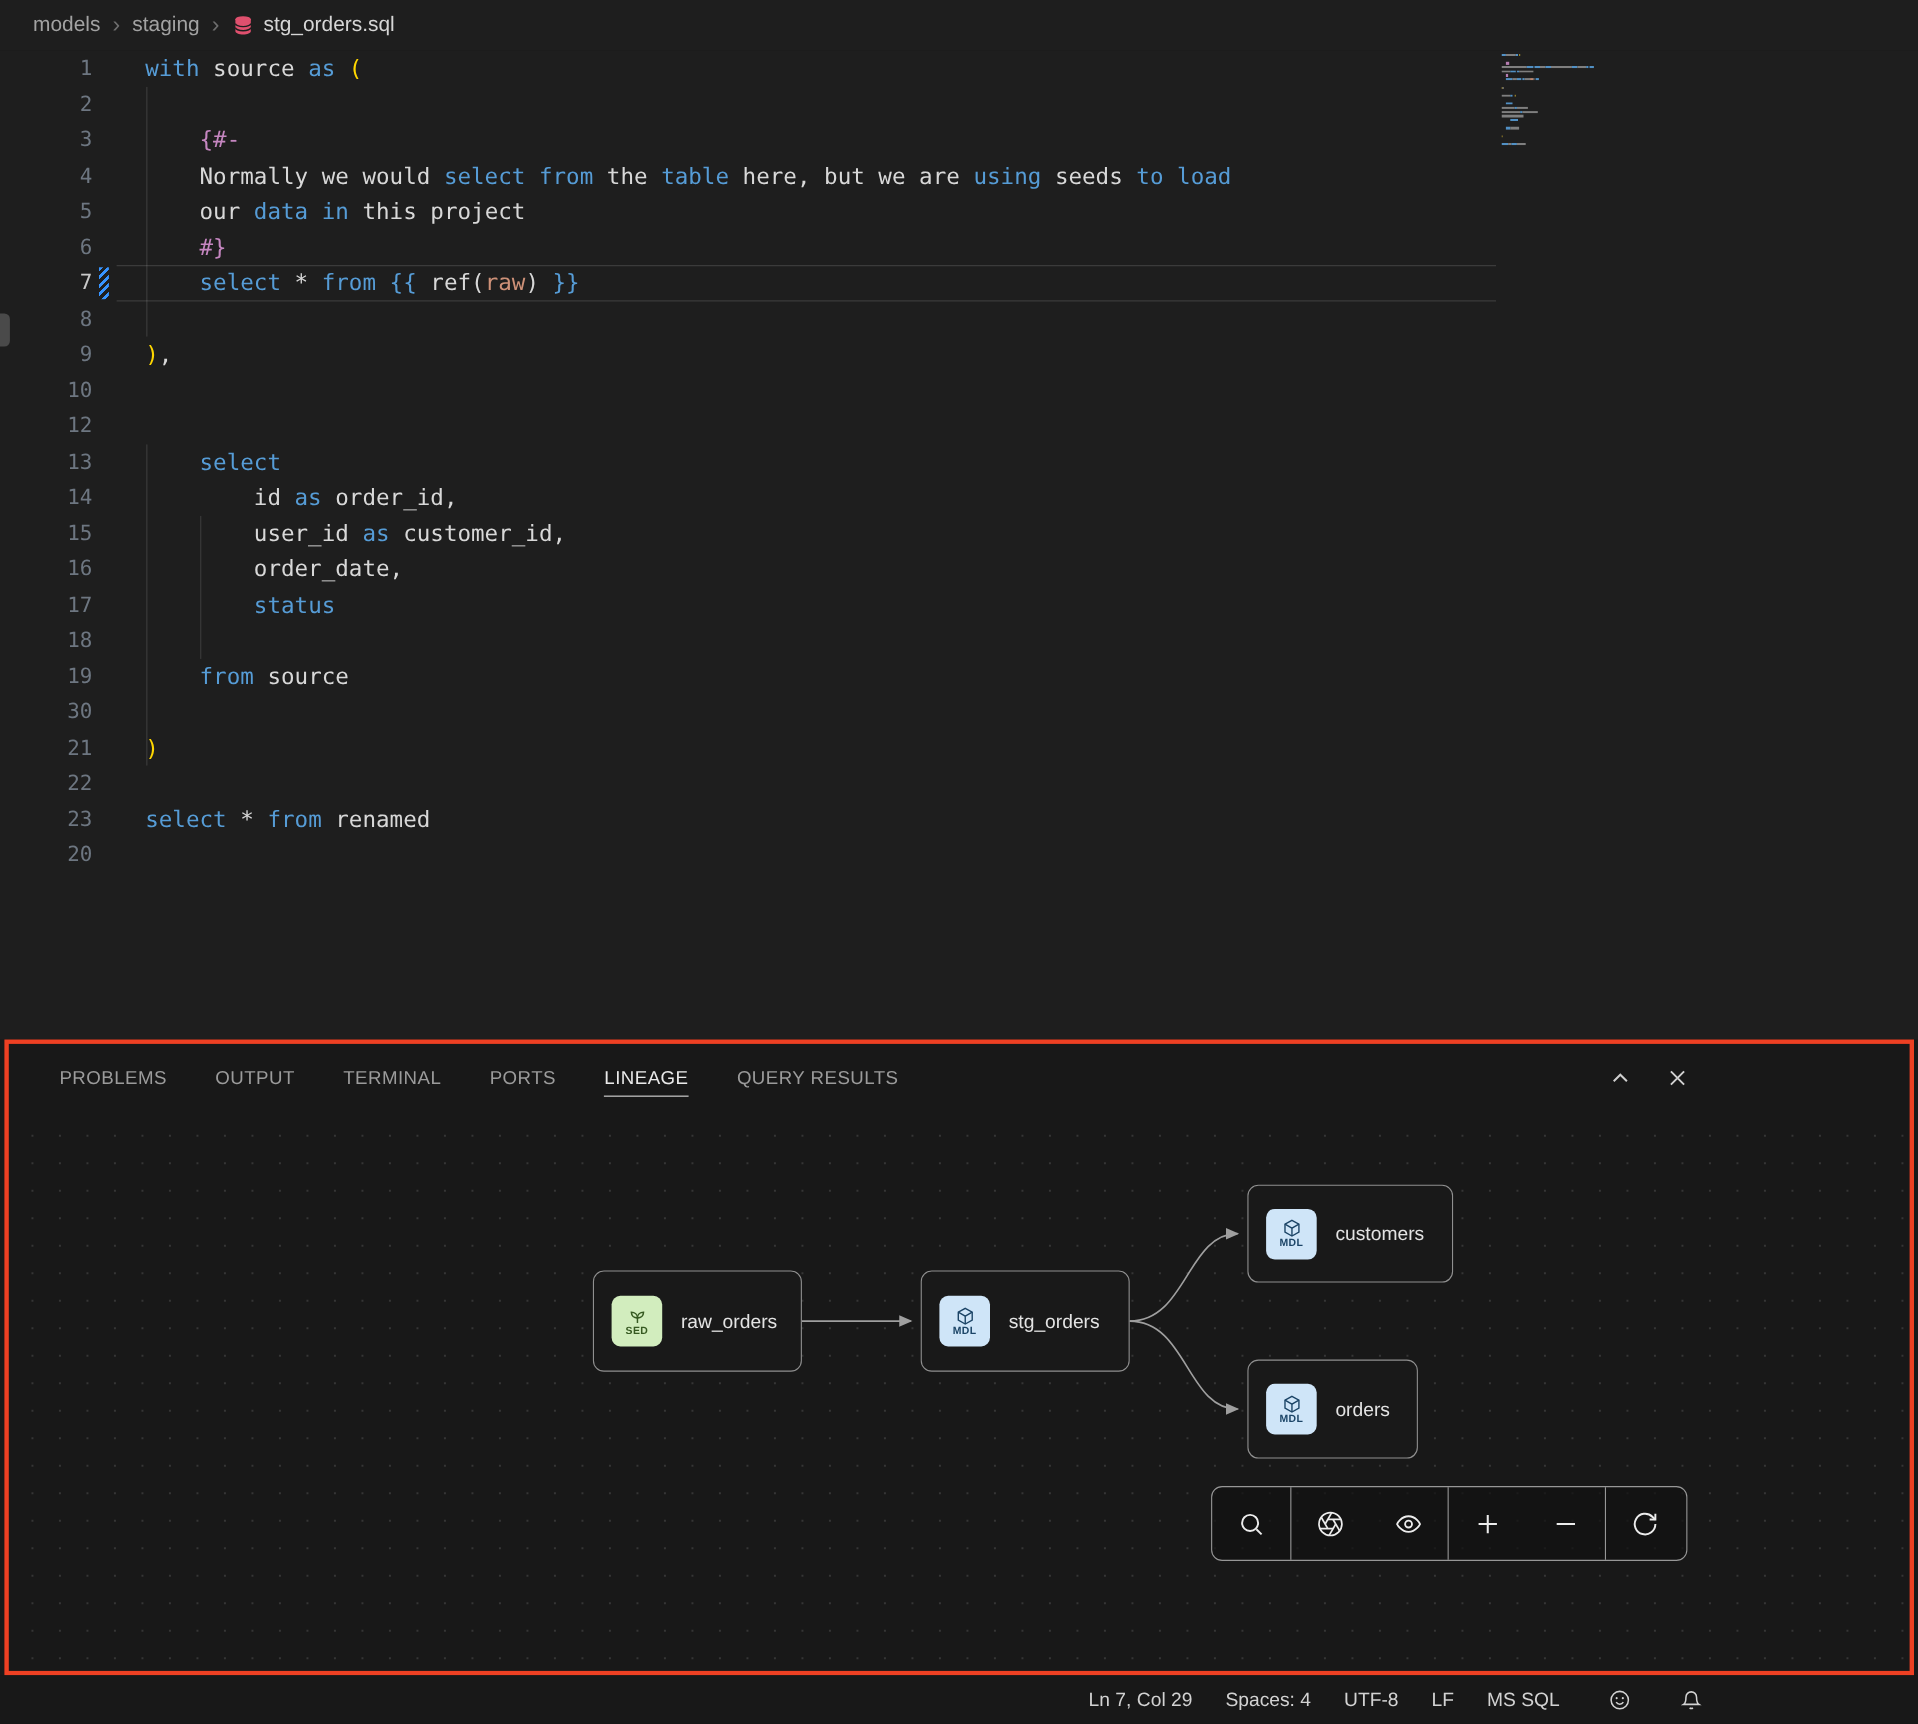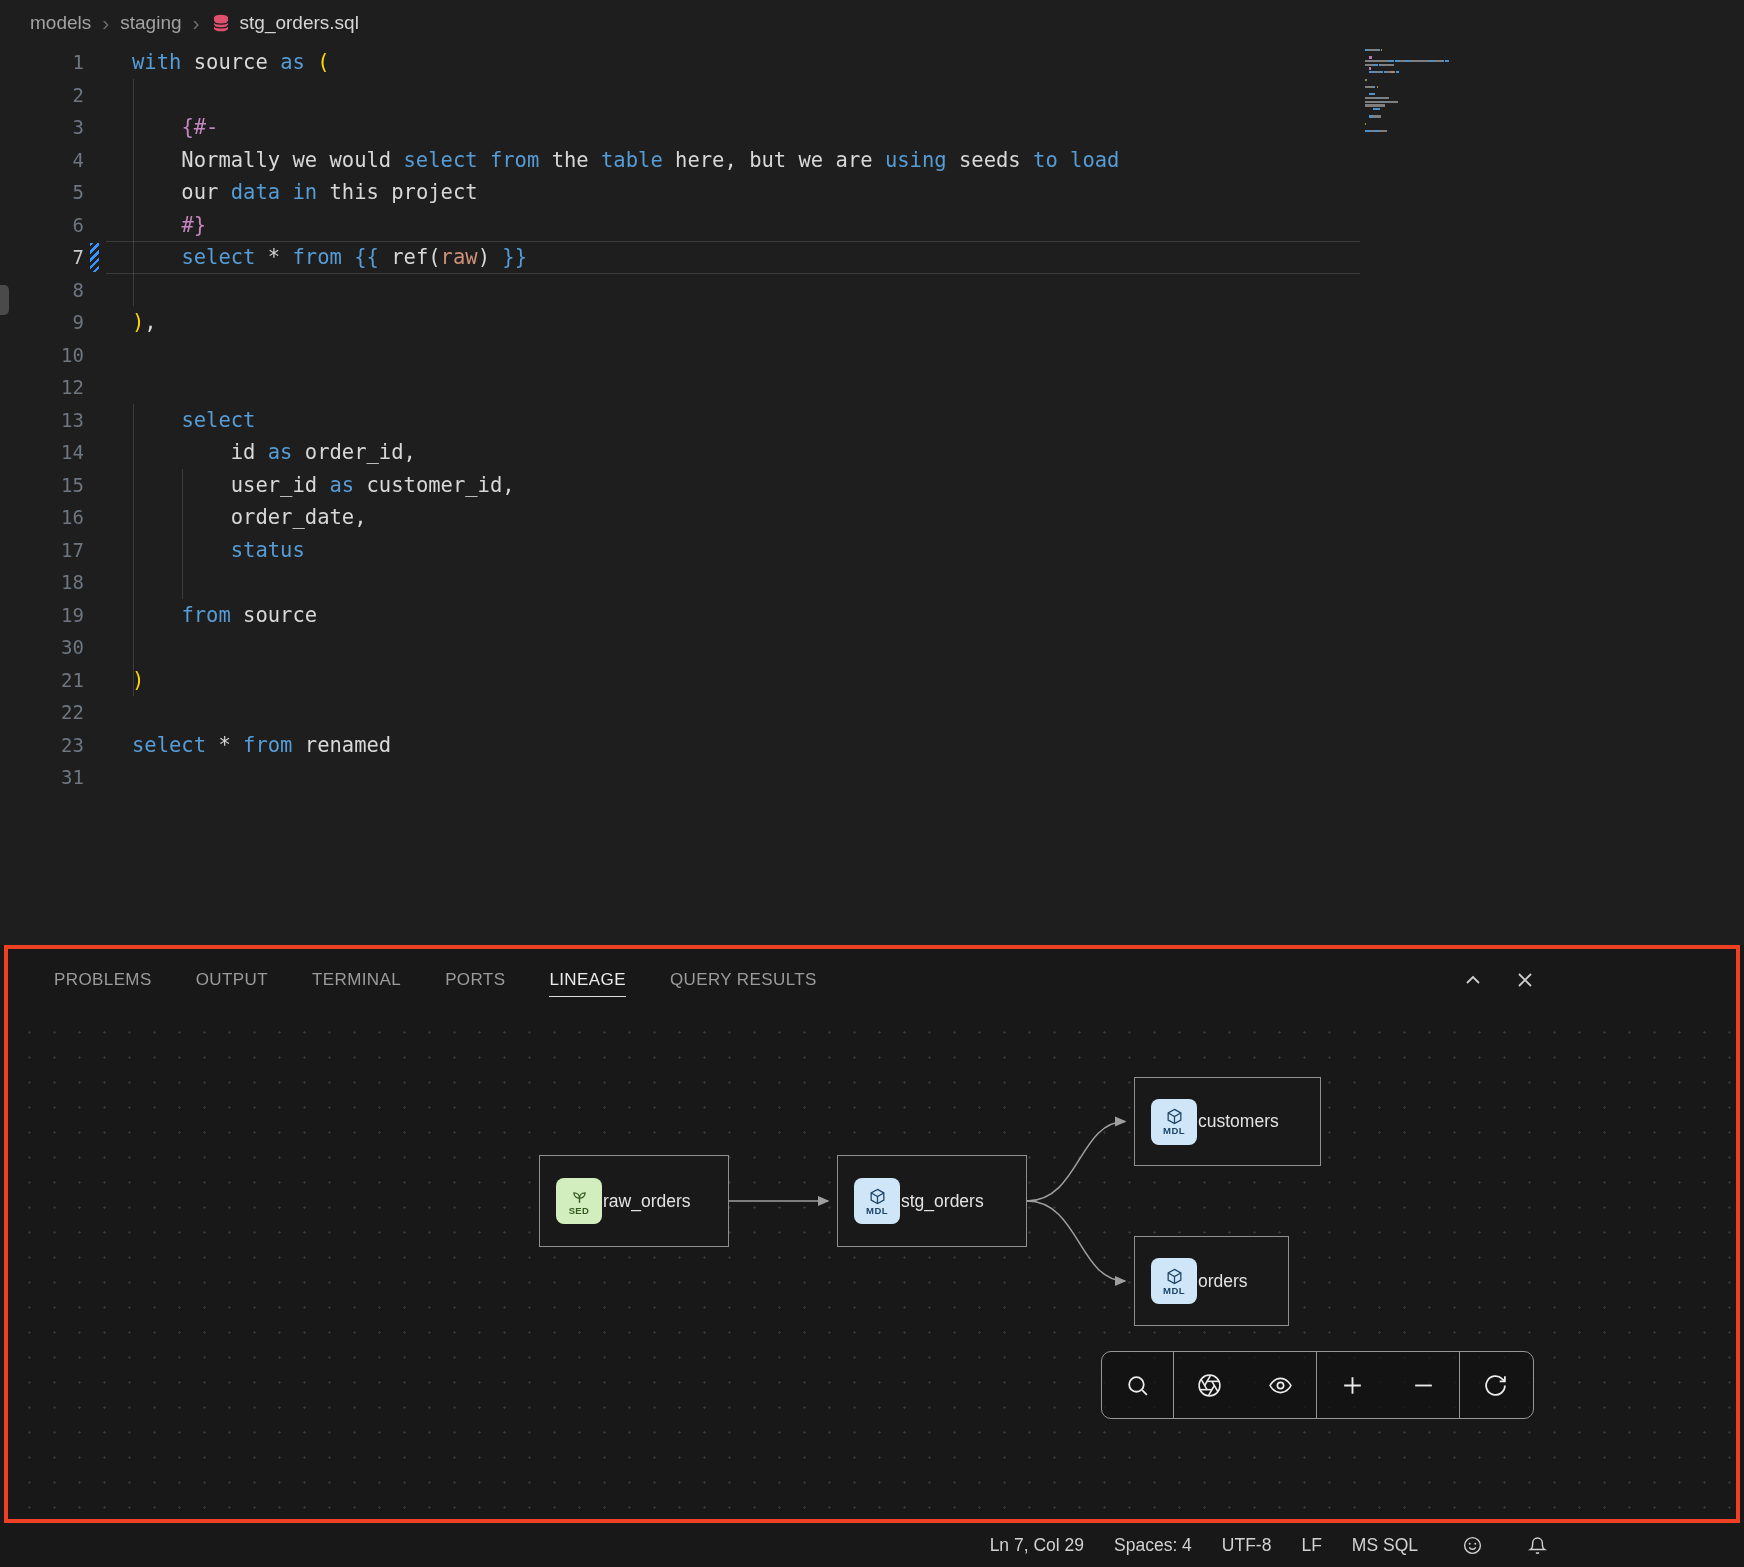--- a/index.html
+++ b/index.html
@@ -58,22 +58,22 @@
   .ptab.active { color:#eaeaea; border-bottom-color:#dcdcdc; }
   .panel-actions { margin-left:auto; display:flex; gap:30px; color:#cfcfcf; }
   .icon-btn { width:22px; height:22px; cursor:pointer; }
   .icon-btn svg { width:22px; height:22px; }
 
   .canvas { position:relative; width:100%; height:calc(100% - 62px); overflow:hidden;
             background-image:radial-gradient(circle,#353535 1.3px,transparent 1.4px);
             background-size:25px 25px; background-position:9px 9px; }
   svg.edges { position:absolute; left:0; top:0; width:100%; height:100%; pointer-events:none; }
 
-  .lnode { position:absolute; display:flex; align-items:center; gap:1px; padding-left:16px;
-           background:#191919; border:1px solid #8f8f8f; border-radius:0; cursor:pointer; }
+  .lnode { position:absolute; display:flex; align-items:center; gap:17px; padding-left:16px;
+           background:#191919; border:1px solid #8f8f8f; border-radius:10px; cursor:pointer; }
   .nicon { width:46px; height:46px; border-radius:8px; display:flex; flex-direction:column;
            align-items:center; justify-content:center; flex:none; }
   .nicon svg { width:19px; height:19px; display:block; }
   .nicon.seed  { background:#d2edbe; color:#375a22; }
   .nicon.model { background:#cfe5f8; color:#1c4567; }
   .ntag { font-size:9.5px; font-weight:bold; letter-spacing:.4px; line-height:10px; }
   .nlabel { color:#e3e3e3; font-size:17.5px; }
 
   .lin-toolbar { position:absolute; left:1093px; top:340px; width:433px; height:68px; display:flex;
                  border:1.5px solid #979797; border-radius:10px; background:rgba(18,18,18,.72); }
@@ -128,21 +128,21 @@
       <div class="line"><span class="ln">14</span><span class="code"><span class="tk-pl">        id </span><span class="tk-kw">as</span><span class="tk-pl"> order_id,</span></span></div>
       <div class="line"><span class="ln">15</span><span class="code"><span class="tk-pl">        user_id </span><span class="tk-kw">as</span><span class="tk-pl"> customer_id,</span></span></div>
       <div class="line"><span class="ln">16</span><span class="code"><span class="tk-pl">        order_date,</span></span></div>
       <div class="line"><span class="ln">17</span><span class="code"><span class="tk-pl">        </span><span class="tk-kw">status</span></span></div>
       <div class="line"><span class="ln">18</span><span class="code"></span></div>
       <div class="line"><span class="ln">19</span><span class="code"><span class="tk-pl">    </span><span class="tk-kw">from</span><span class="tk-pl"> source</span></span></div>
       <div class="line"><span class="ln">30</span><span class="code"></span></div>
       <div class="line"><span class="ln">21</span><span class="code"><span class="tk-br">)</span></span></div>
       <div class="line"><span class="ln">22</span><span class="code"></span></div>
       <div class="line"><span class="ln">23</span><span class="code"><span class="tk-kw">select</span><span class="tk-pl"> * </span><span class="tk-kw">from</span><span class="tk-pl"> renamed</span></span></div>
-      <div class="line"><span class="ln">31</span><span class="code"></span></div>
+      <div class="line"><span class="ln">20</span><span class="code"></span></div>
     </div>
   <div class="indent-guide guide-a"></div>
   <div class="indent-guide guide-b"></div>
   <div class="indent-guide guide-c"></div>
   <div class="current-line"></div>
   <div class="gutter-mod"></div>
   <div class="minimap">
       <div class="mm-line"><span class="mm-seg mm-kw" style="width: 4.2px;"></span><span class="mm-seg mm-pl" style="width: 8.4px;"></span><span class="mm-seg mm-kw" style="width: 2.1px;"></span><span class="mm-seg mm-pl" style="width: 1.05px; background: transparent;"></span><span class="mm-seg mm-br" style="width: 1.05px;"></span></div>
       <div class="mm-line"></div>
       <div class="mm-line"><span class="mm-seg mm-pl" style="width: 4.2px; background: transparent;"></span><span class="mm-seg mm-mg" style="width: 3.15px;"></span></div>

